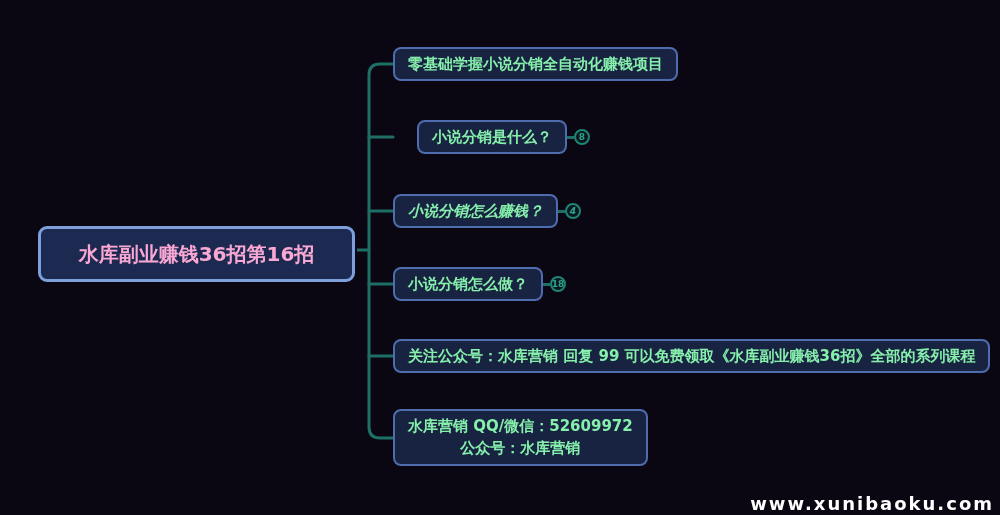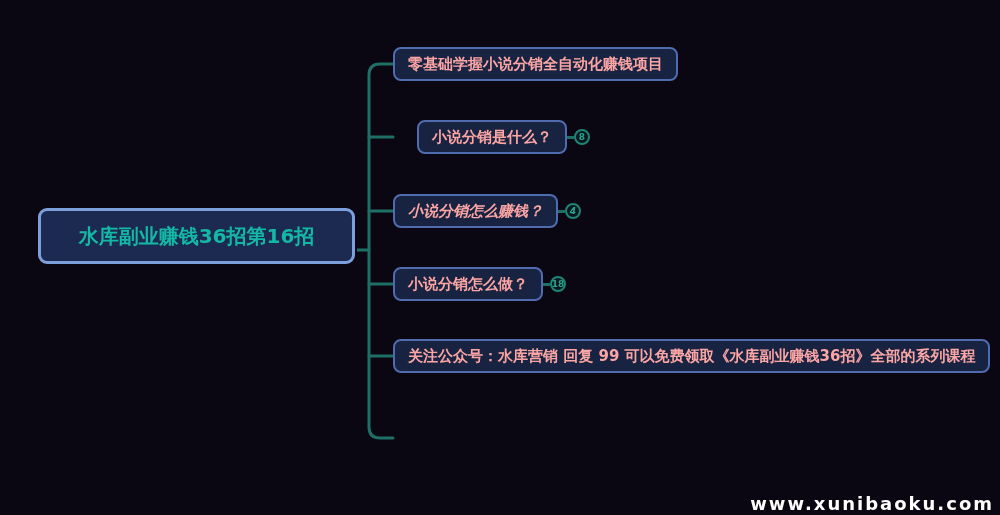--- a/index.html
+++ b/index.html
@@ -9,48 +9,48 @@
     position: relative;
     overflow: hidden;
     font-family: "DejaVu Sans", "Liberation Sans", sans-serif;
   }
   #canvas { position: absolute; inset: 0; }
   svg.connectors { position: absolute; left: 0; top: 0; pointer-events: none; }
 
   
   .root-node {
     position: absolute;
-    left: 38px; top: 208px;
+    left: 38px; top: 226px;
     width: 317px; height: 56px;
     box-sizing: border-box;
     background: #1c2950;
     border: 3px solid #7d9fdc;
     border-radius: 9px;
     display: flex; align-items: center; justify-content: center;
-    color: #14b8a6;
+    color: #f9a8d4;
     font-size: 20px; font-weight: bold;
     white-space: nowrap;
     box-shadow: 0 0 0 2px #0b0712;
   }
 
   
   .node-wrap {
     position: absolute;
     left: 393px;
     display: flex; align-items: center;
   }
   .topic-box {
     box-sizing: border-box;
     height: 34px;
     background: #172340;
     border: 2px solid #4f6cae;
     border-radius: 8px;
     display: flex; align-items: center; justify-content: center;
     padding: 0 13px;
-    color: #fca5a5;
+    color: #86efac;
     font-size: 15px; font-weight: bold;
     white-space: nowrap;
   }
   .topic-box.two-line {
     height: 57px;
     white-space: pre-line;
     text-align: center;
     line-height: 1.45;
   }
   .wrap-n1 { top: 47px;  }
@@ -121,16 +121,20 @@
   <div class="node-wrap wrap-n4">
     <div class="topic-box">小说分销怎么做？</div>
     <div class="badge-stub"></div>
     <div class="count-badge">18</div>
   </div>
 
   <div class="node-wrap wrap-n5">
     <div class="topic-box">关注公众号：水库营销 回复 99 可以免费领取《水库副业赚钱36招》全部的系列课程</div>
   </div>
 
+  <div class="node-wrap wrap-n6">
+    <div class="topic-box two-line">水库营销  QQ/微信：52609972
+公众号：水库营销</div>
+  </div>
 
   <div class="watermark">www.xunibaoku.com</div>
 
 </div>
 
 </body></html>

